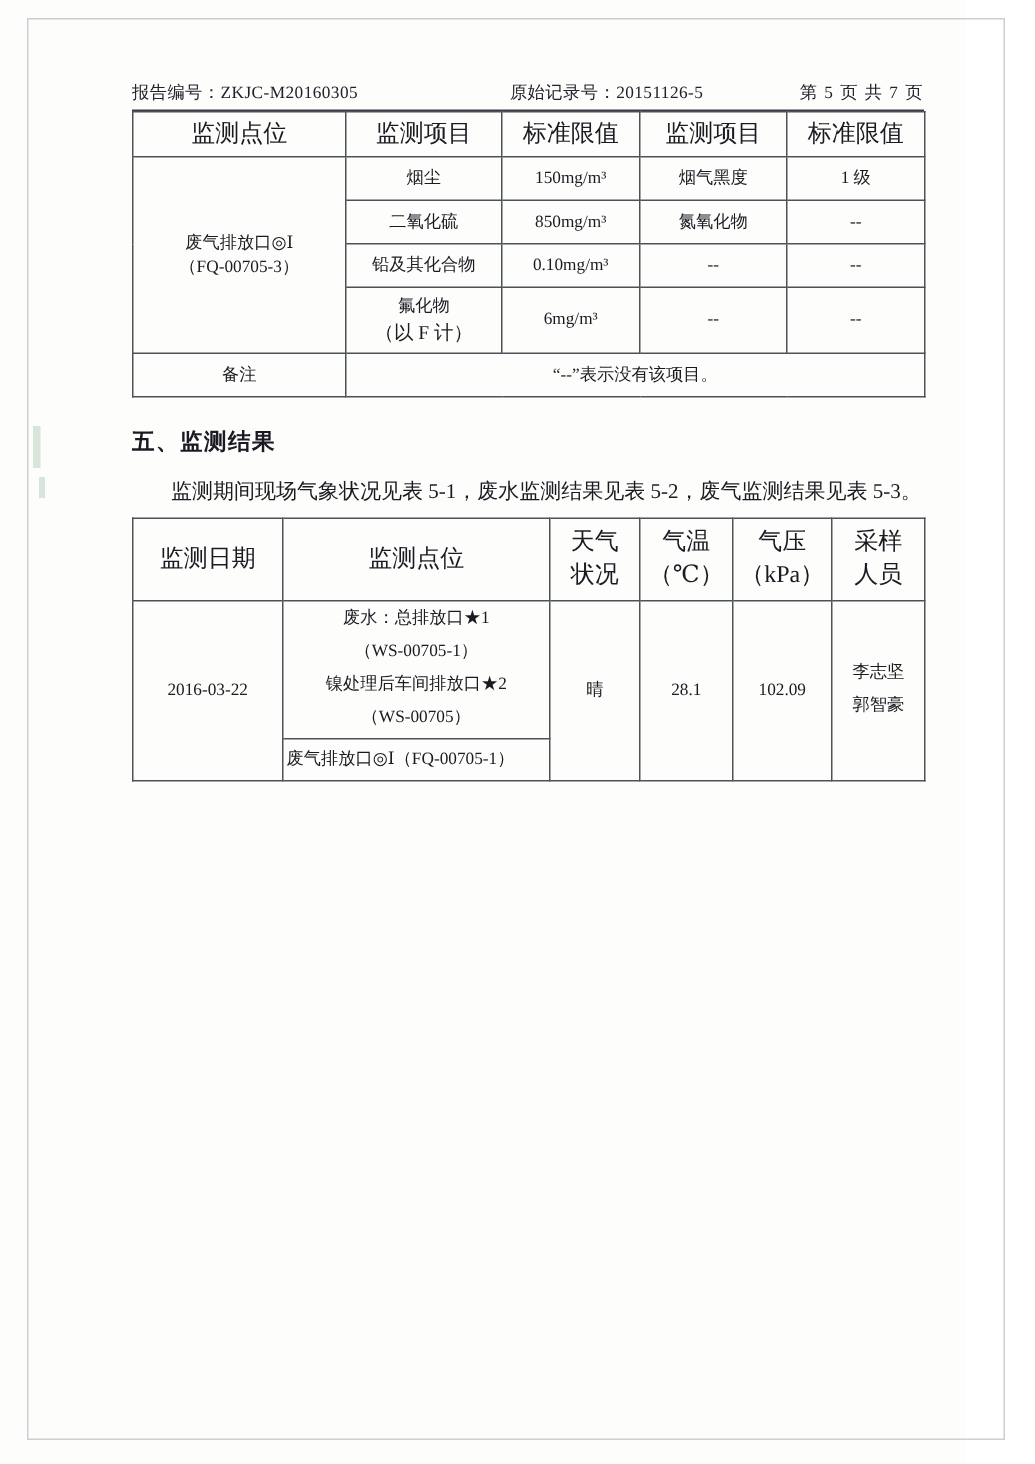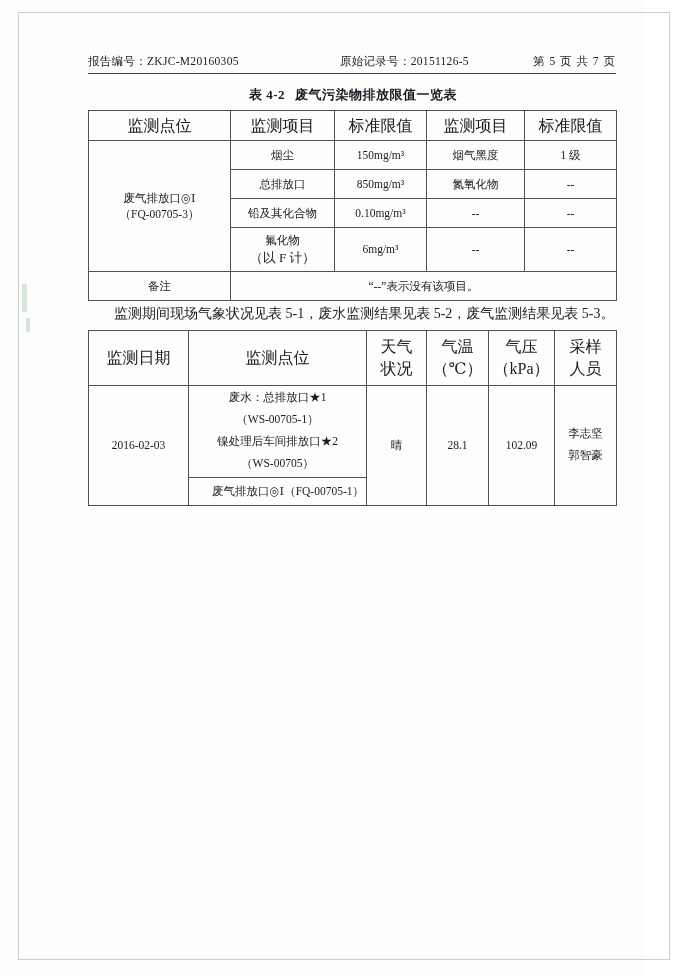--- a/index.html
+++ b/index.html
@@ -98,21 +98,21 @@
     font-size: 14px;
     text-indent: 26px;
     line-height: 1.8;
     margin: 0 0 4px 0;
   }
   
   .t2 td, .t2 th { height: 20px; }
   .t2 .hdr2 { line-height: 1.35; padding: 5px 2px; }
   .t2 .pt-cell { line-height: 1.9; padding: 0 4px; }
   .t2 .staff { line-height: 1.9; margin-top: 34px; }
-  .t2 .last-row td { text-align: right; }
+  .t2 .last-row td { text-align: left; }
 
   .blank-note {
     text-align: center;
     font-size: 13px;
     font-weight: bold;
     margin-top: 14px;
     letter-spacing: 1px;
   }
   
   .artifact {
@@ -131,23 +131,20 @@
   <div class="artifact" style="left:26px; top:318px; width:4px; height:14px;"></div>
 
   <div class="content">
 
     <div class="doc-header">
       <span class="hdr-left"><span>报告编号：</span><span>ZKJC-M20160305</span></span>
       <span class="hdr-mid"><span>原始记录号：</span><span>20151126-5</span></span>
       <span class="hdr-right">第 5 页 共 7 页</span>
     </div>
 
-    <div class="table-caption">
-      <span class="cap-num">表 4-2</span><span>废气污染物排放限值一览表</span>
-    </div>
 
     <table class="doc t1">
       <colgroup>
         <col style="width:142px">
         <col style="width:104px">
         <col style="width:92px">
         <col style="width:98px">
         <col style="width:92px">
       </colgroup>
       <thead>
@@ -164,21 +161,21 @@
           <td rowspan="4">
             <div>废气排放口◎Ⅰ</div>
             <div>（FQ-00705-3）</div>
           </td>
           <td>烟尘</td>
           <td>150mg/m³</td>
           <td>烟气黑度</td>
           <td>1 级</td>
         </tr>
         <tr>
-          <td>总排放口</td>
+          <td>二氧化硫</td>
           <td>850mg/m³</td>
           <td>氮氧化物</td>
           <td>--</td>
         </tr>
         <tr>
           <td>铅及其化合物</td>
           <td>0.10mg/m³</td>
           <td>--</td>
           <td>--</td>
         </tr>
@@ -191,20 +188,21 @@
           <td>--</td>
           <td>--</td>
         </tr>
         <tr>
           <td>备注</td>
           <td colspan="4" class="note-cell">“--”表示没有该项目。</td>
         </tr>
       </tbody>
     </table>
 
+    <div class="section-title">五、监测结果</div>
     <p class="para">监测期间现场气象状况见表 5-1，废水监测结果见表 5-2，废气监测结果见表 5-3。</p>
 
 
     <table class="doc t2">
       <colgroup>
         <col style="width:100px">
         <col style="width:178px">
         <col style="width:60px">
         <col style="width:62px">
         <col style="width:66px">
@@ -227,21 +225,21 @@
             <div>（kPa）</div>
           </th>
           <th class="hdr2">
             <div>采样</div>
             <div>人员</div>
           </th>
         </tr>
       </thead>
       <tbody>
         <tr style="height:92px;">
-          <td rowspan="2">2016-02-03</td>
+          <td rowspan="2">2016-03-22</td>
           <td class="pt-cell">
             <div>废水：总排放口★1</div>
             <div>（WS-00705-1）</div>
             <div>镍处理后车间排放口★2</div>
             <div>（WS-00705）</div>
           </td>
           <td rowspan="2">晴</td>
           <td rowspan="2">28.1</td>
           <td rowspan="2">102.09</td>
           <td rowspan="2" class="staff">

